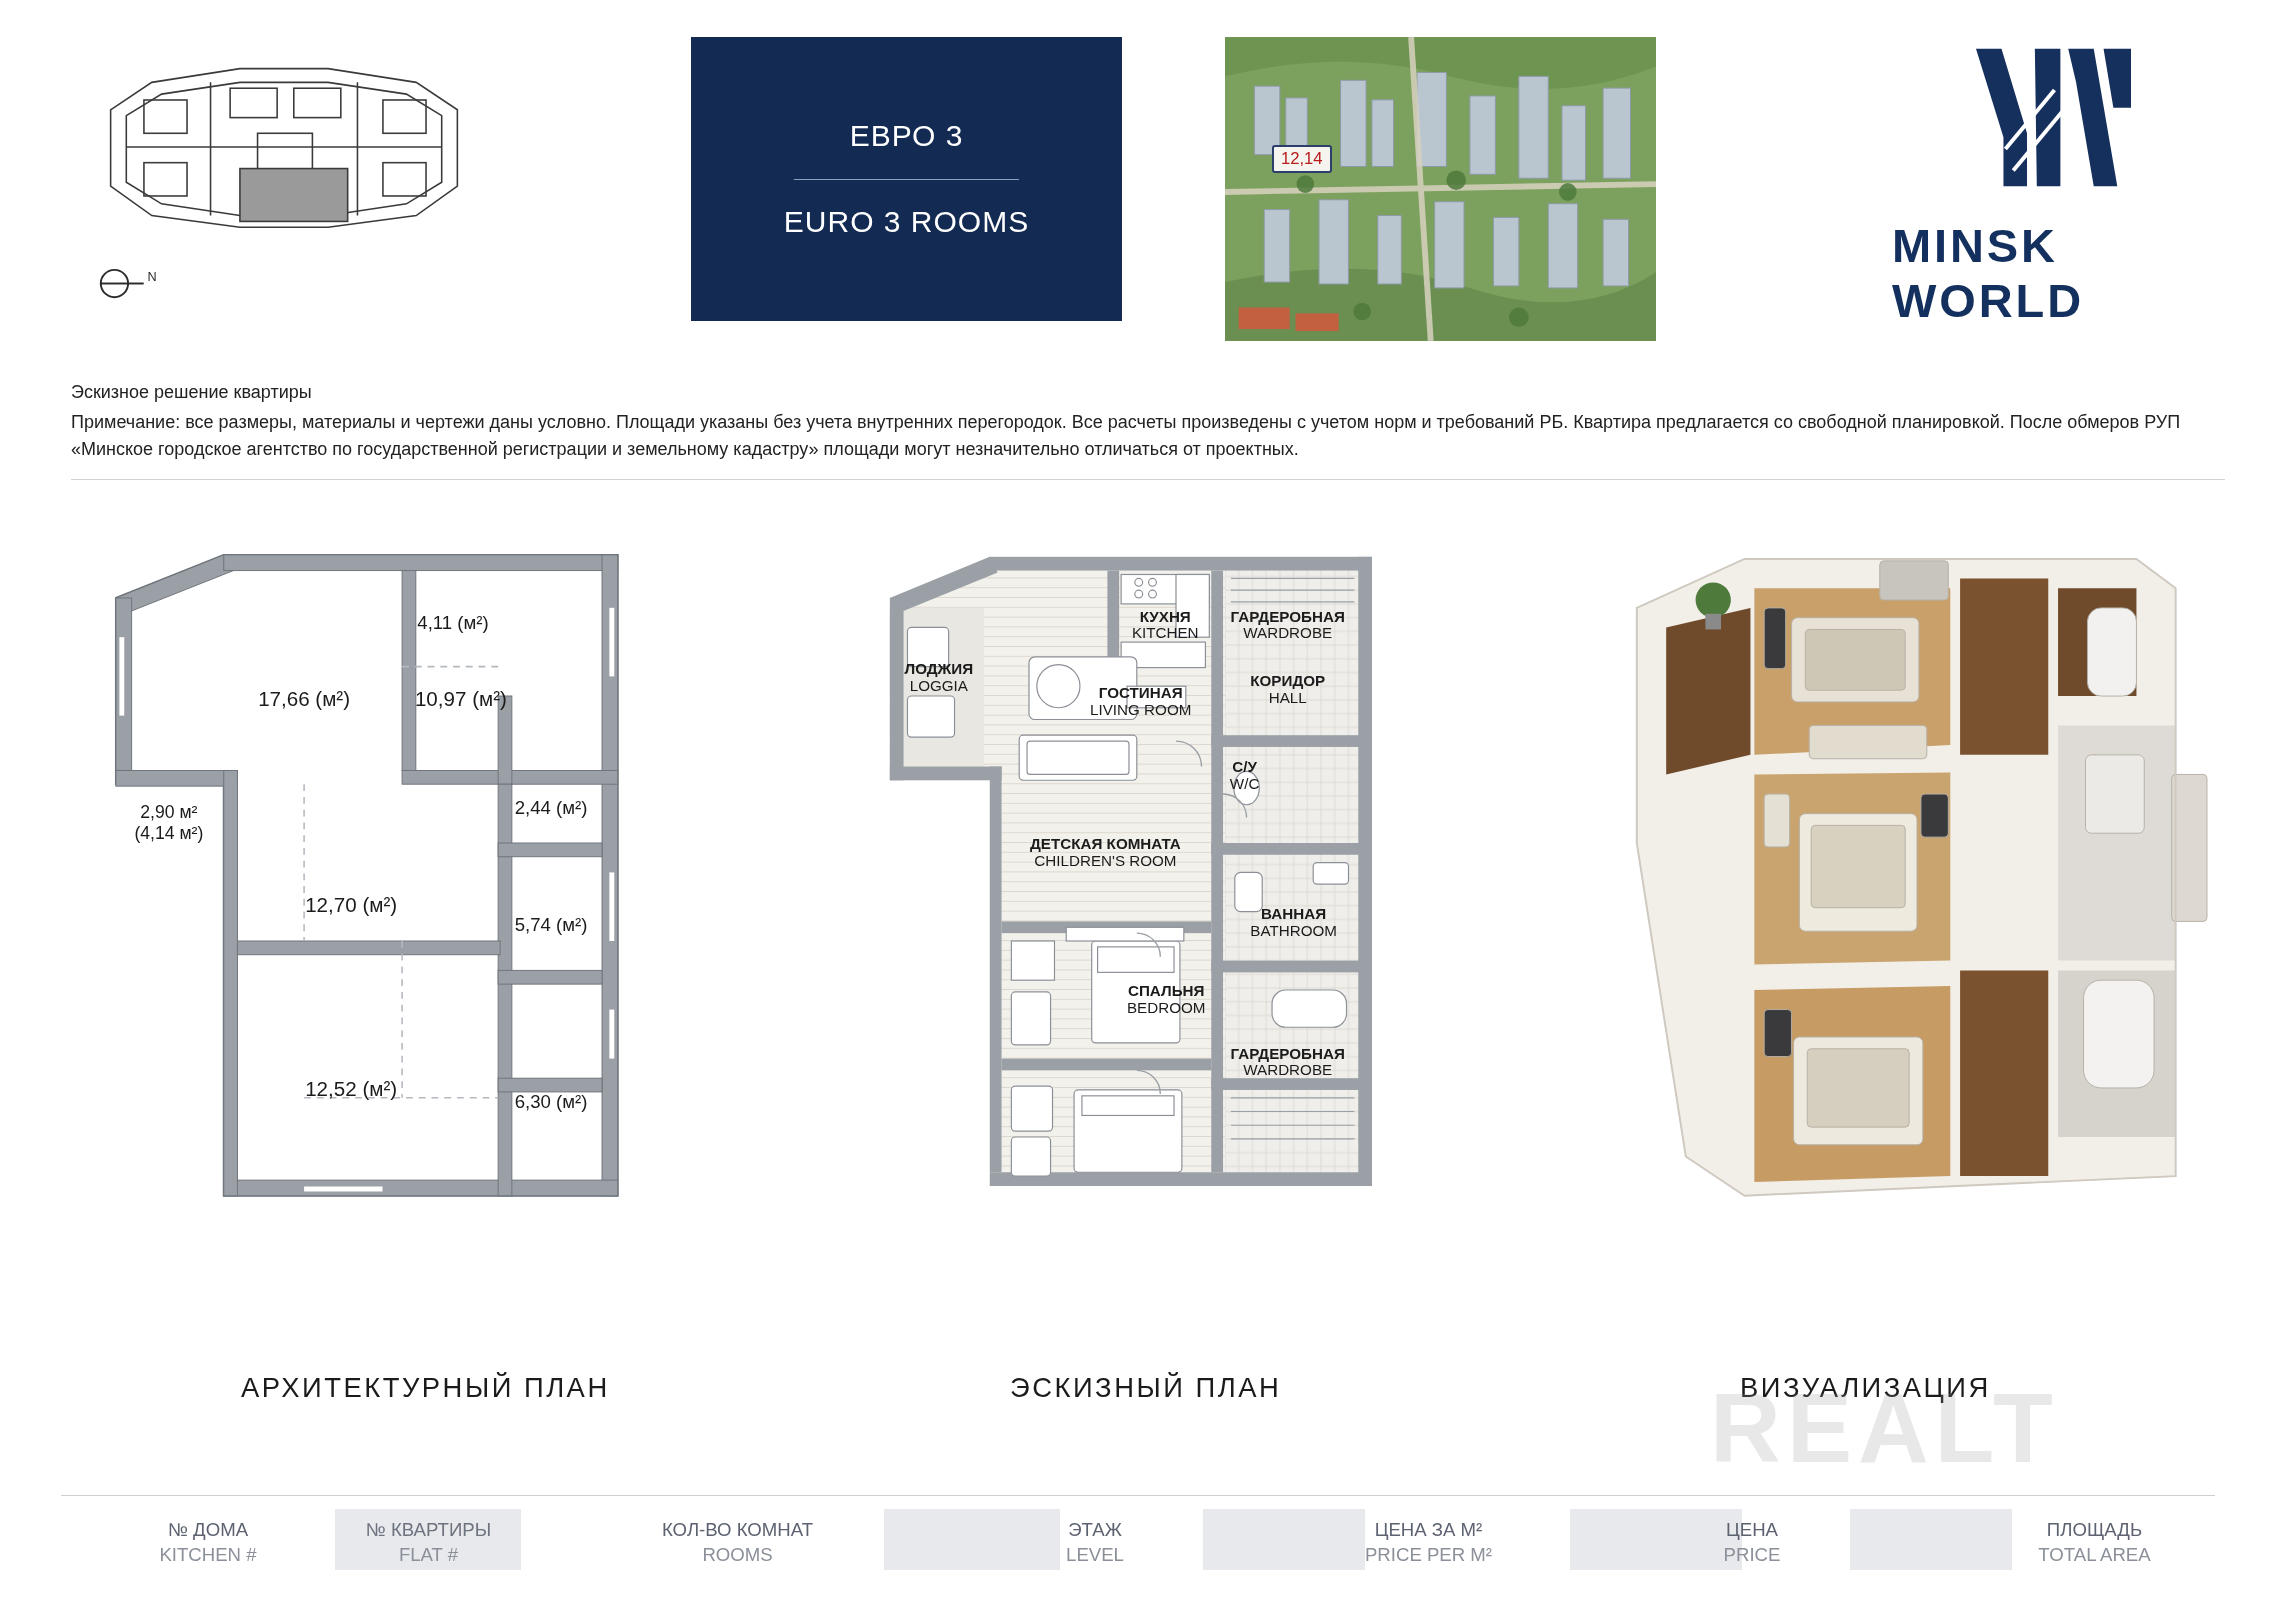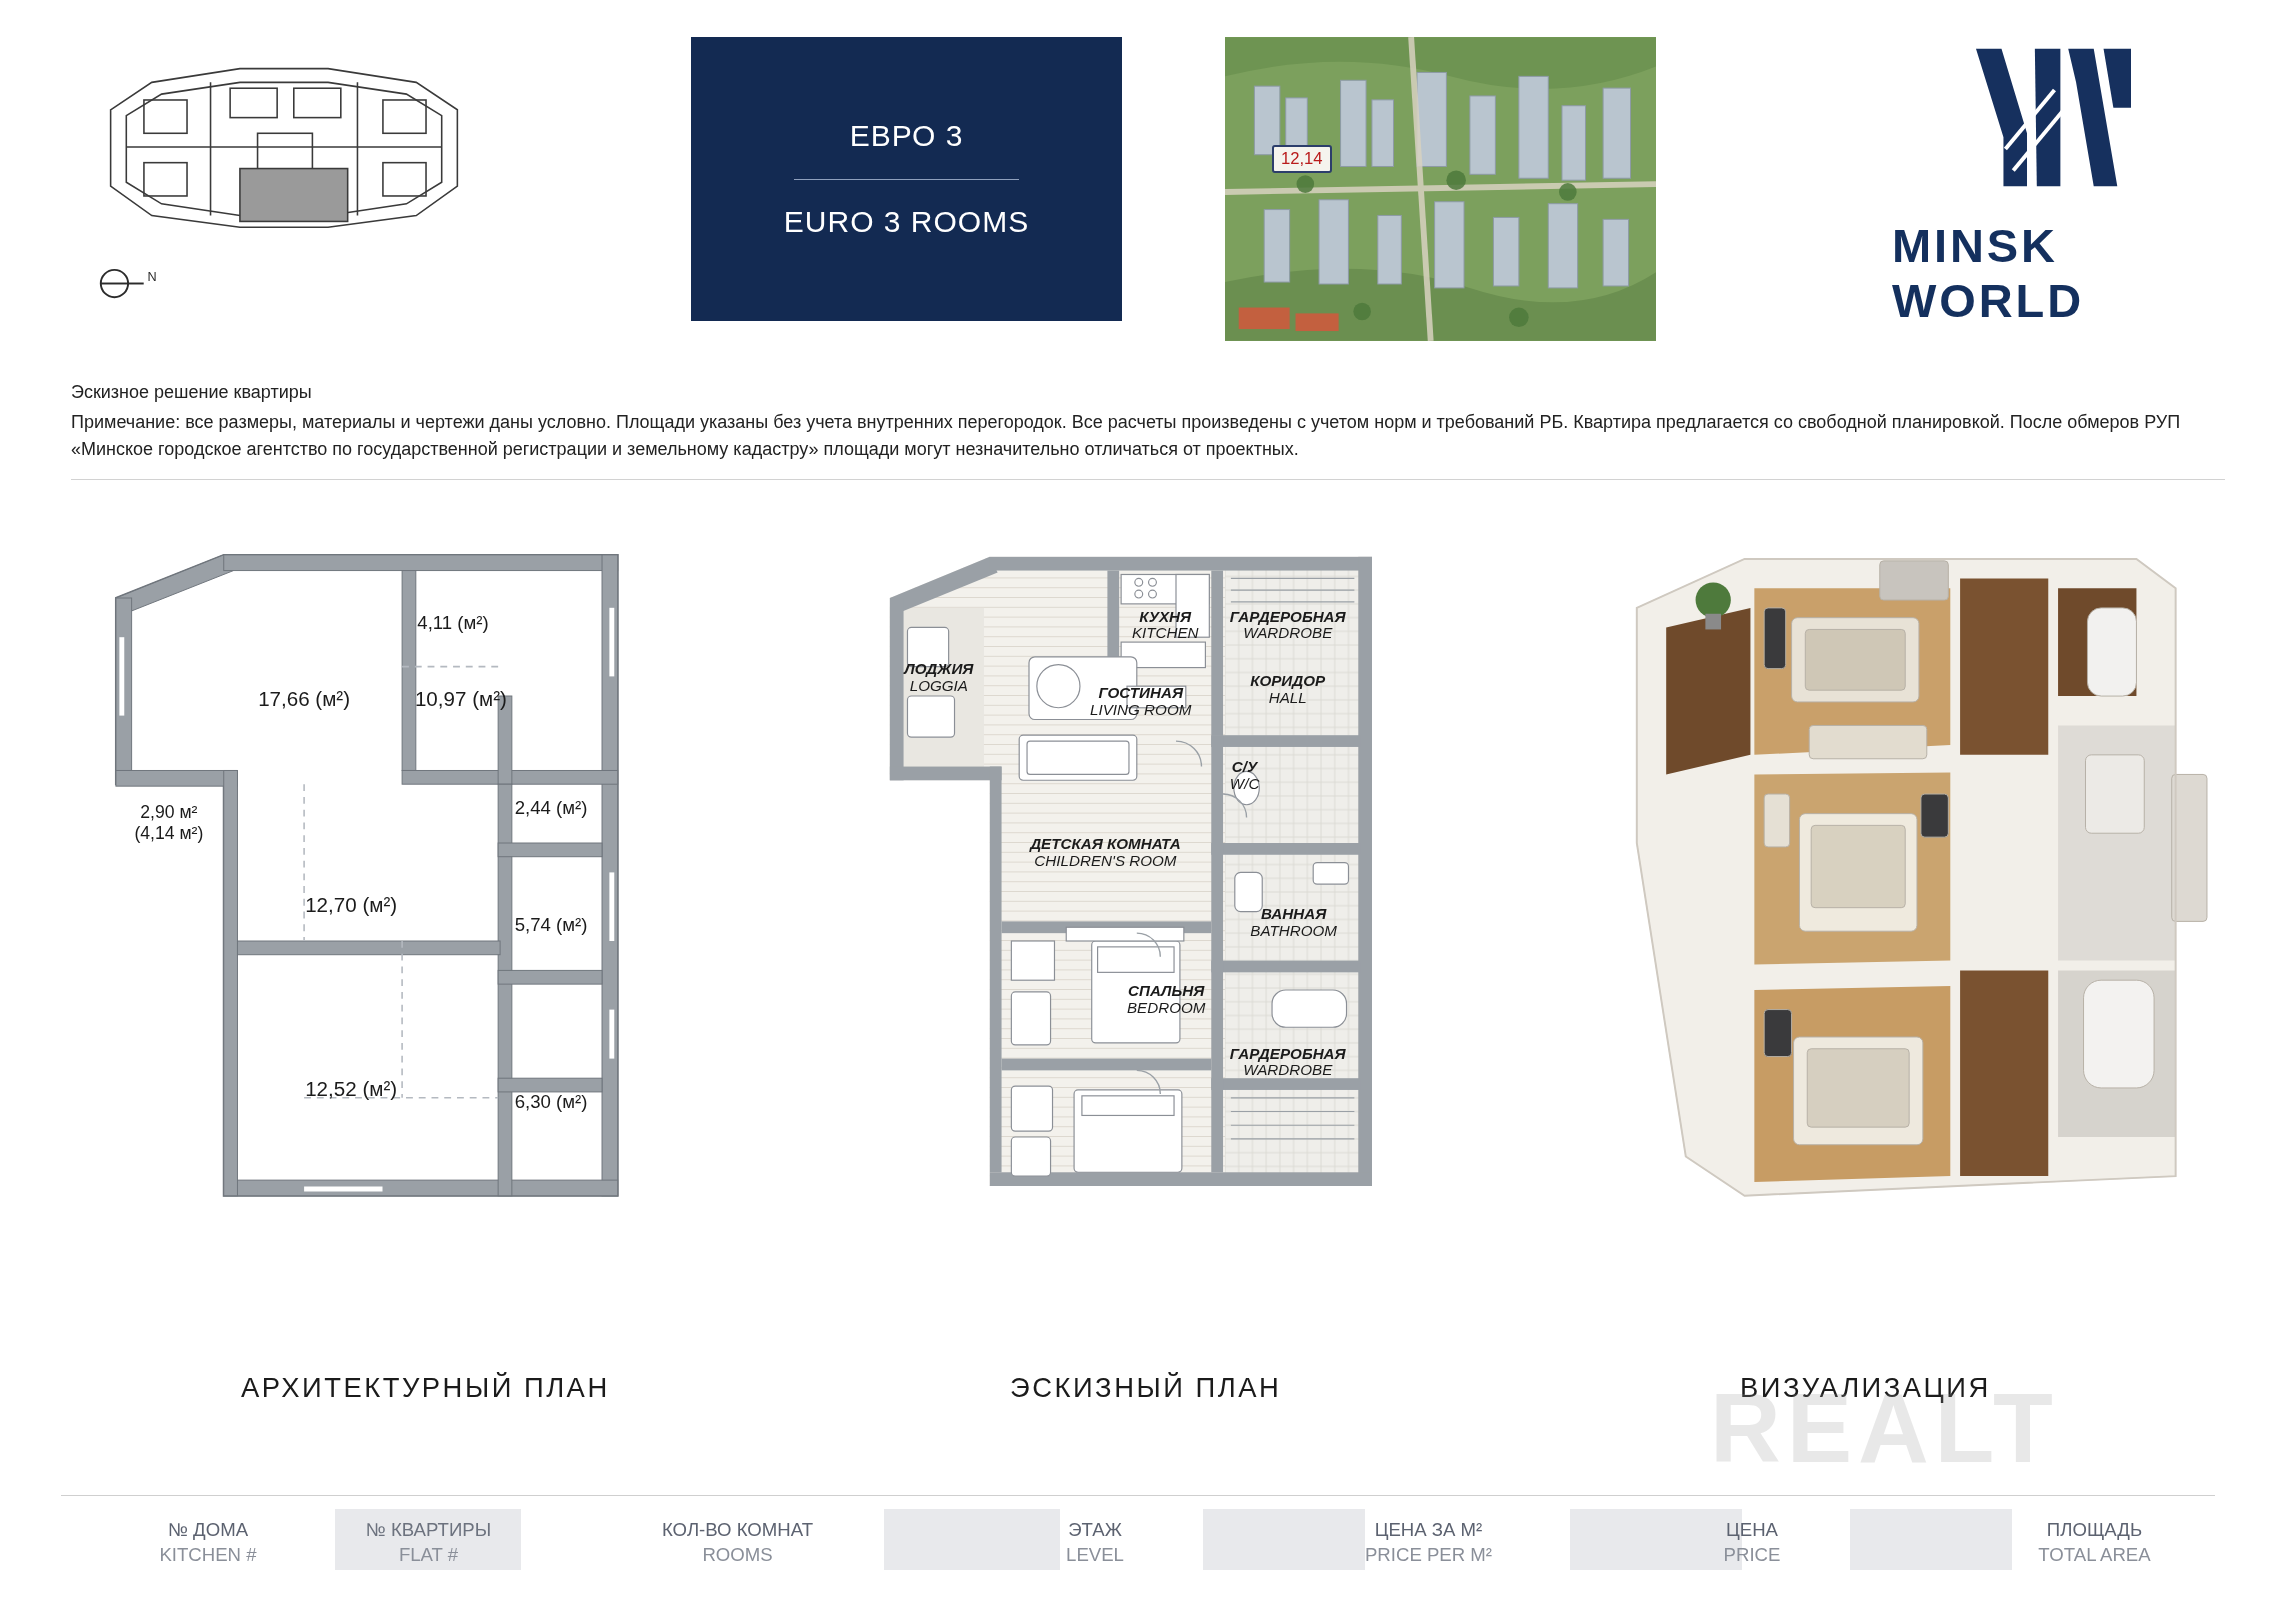--- a/index.html
+++ b/index.html
@@ -45,21 +45,21 @@
   
   .note { position:absolute; left:71px; top:382px; width:2156px; }
   .note .t1 { font-size:18px; color:#222; margin-bottom:5.9px; }
   .note .t2 { font-size:18px; color:#222; line-height:1.5; }
   .hr { position:absolute; left:71px; top:479px; width:2154px; height:1px; background:#d2d2d2; }
 
   
   .plans { position:absolute; left:0; top:549px; width:2292px; height:843px; }
   .plan-col { position:absolute; top:0; }
   .p1 { left:108px; width:647px; }
-  .p2 { left:882px; width:637px;font-style:italic; }
+  .p2 { left:882px; width:637px; }
   .p3 { left:1627px; width:627px; }
 
   .caption { position:absolute; top:1372px; font-size:27.4px; letter-spacing:2.5px; color:#1b1b1b; }
   .c1 { left:241px; }
   .c2 { left:1010px; }
   .c3 { left:1740px; }
 
   .watermark {
     position:absolute; left:1710px; top:1372px; font-size:98px; font-weight:bold;
     color:rgba(150,150,150,0.22); letter-spacing:5.9px; font-family:"Liberation Sans", sans-serif;

